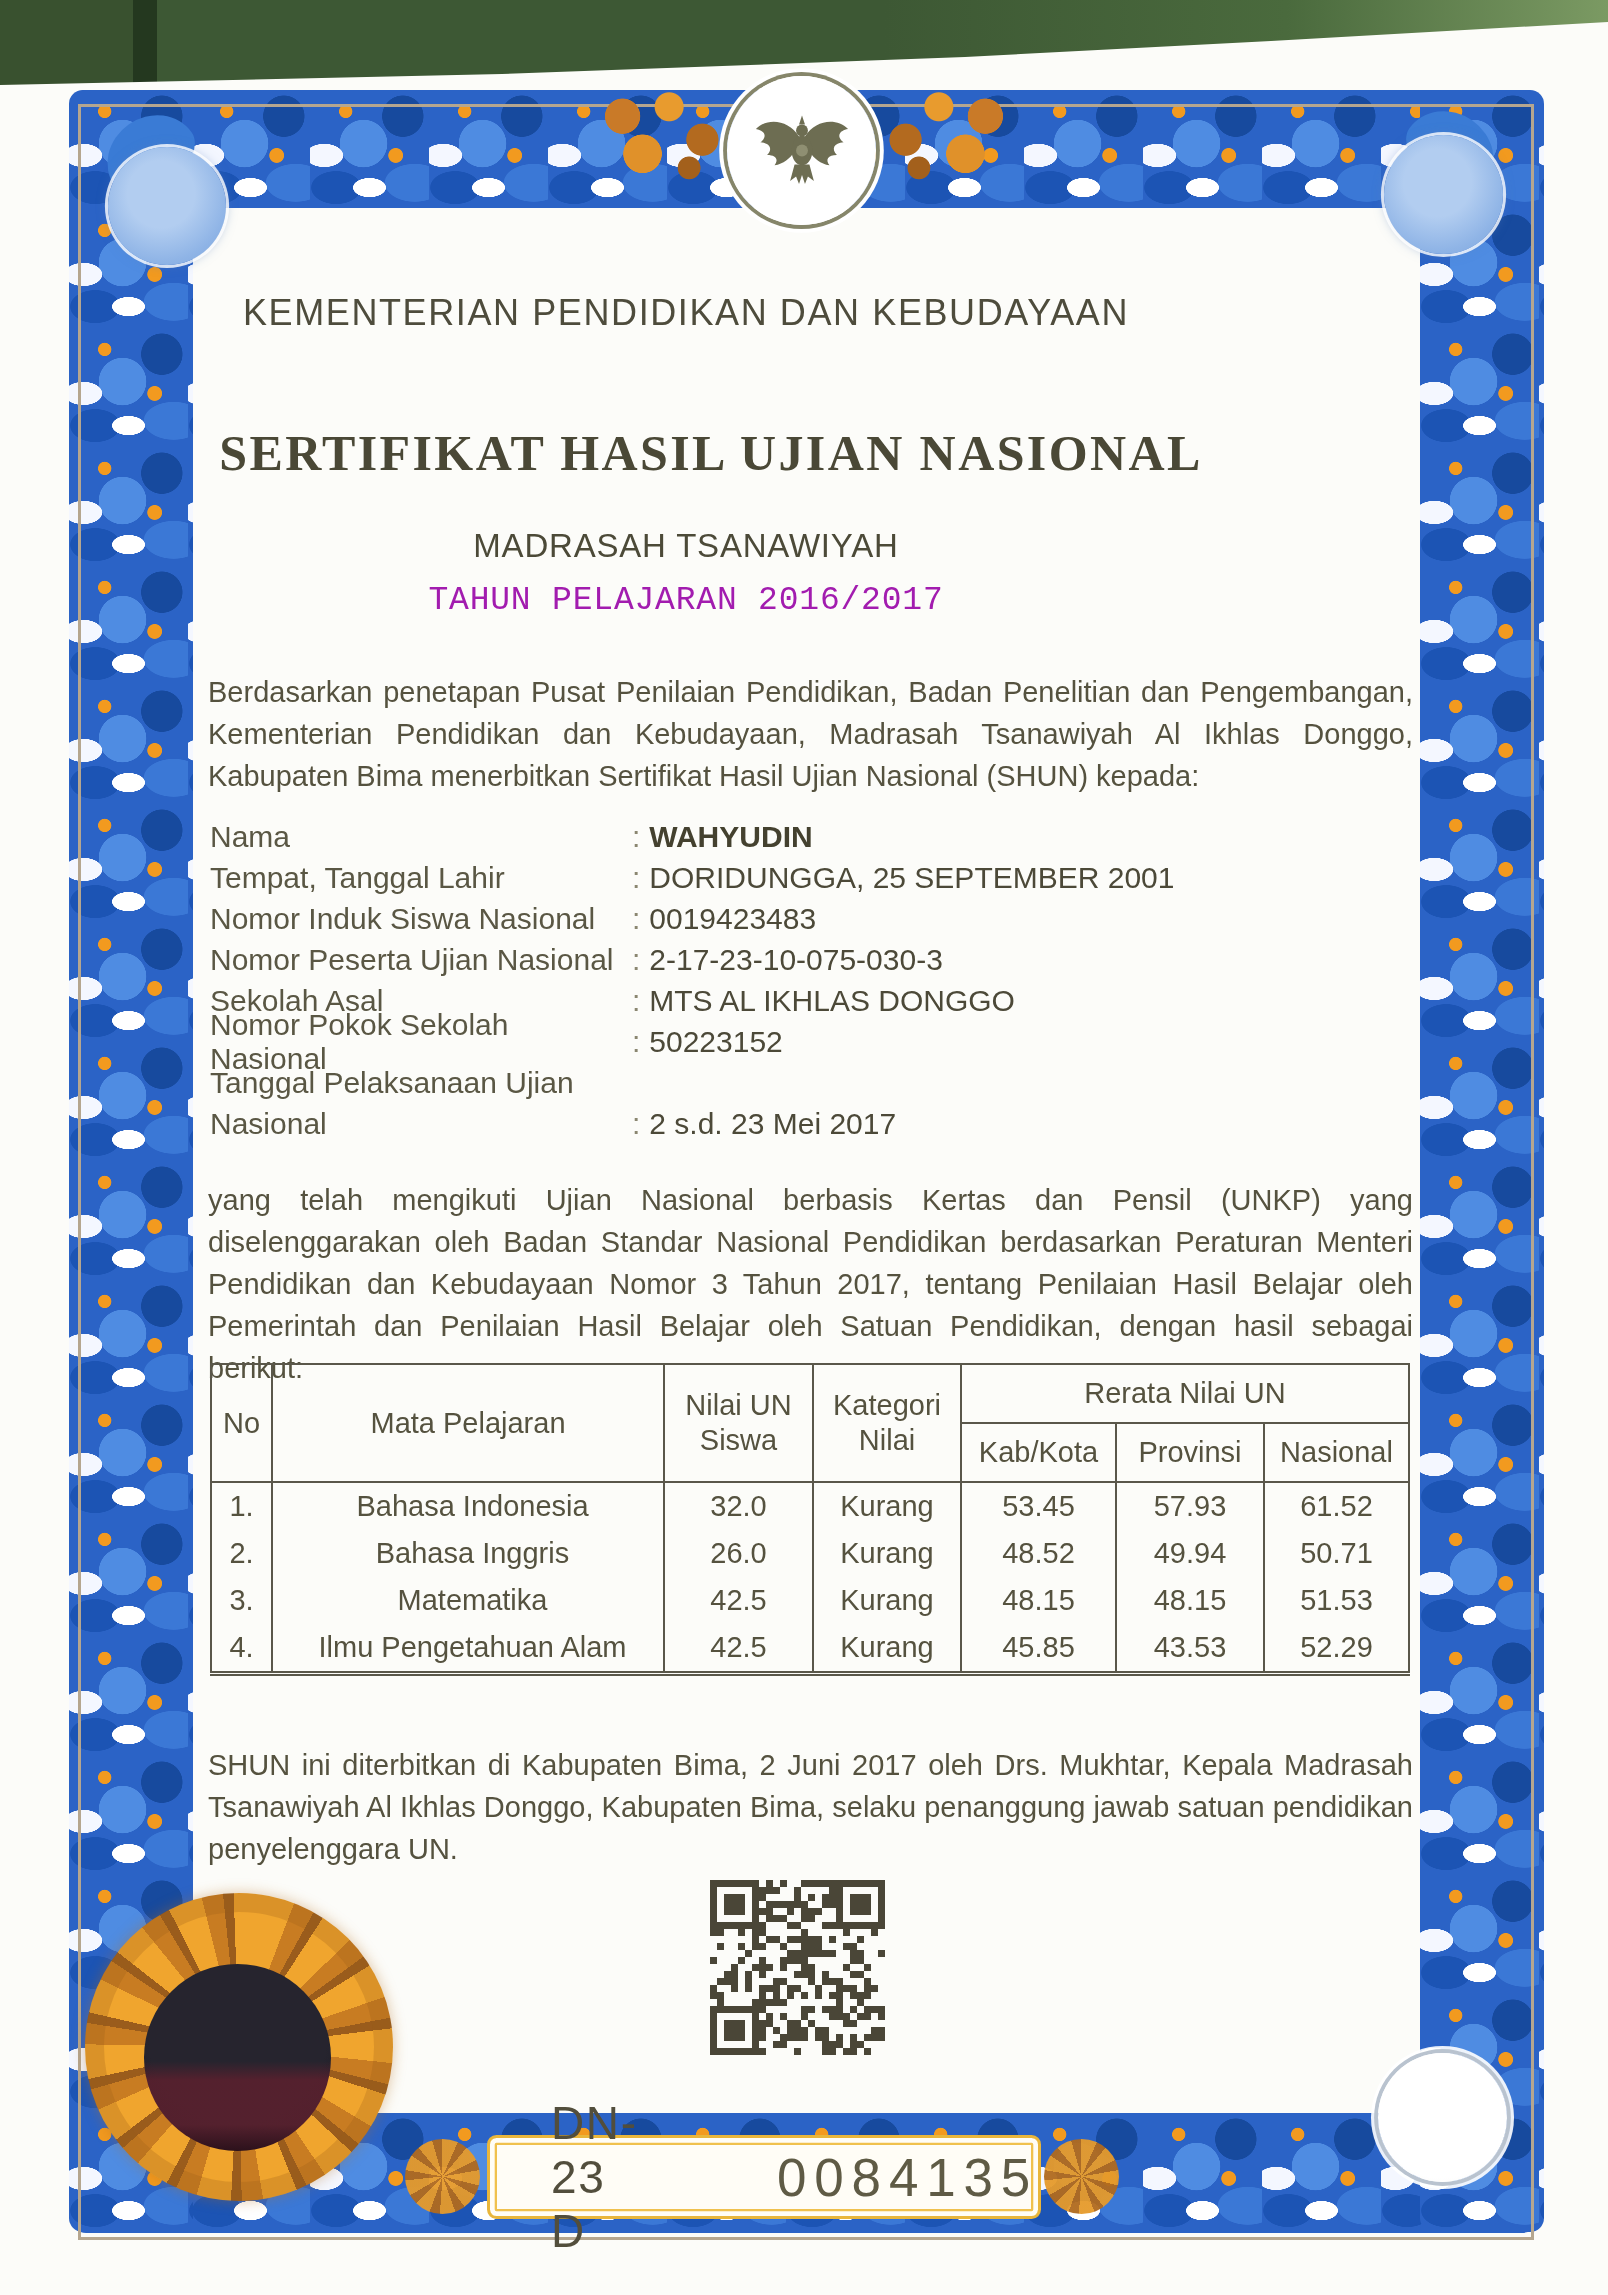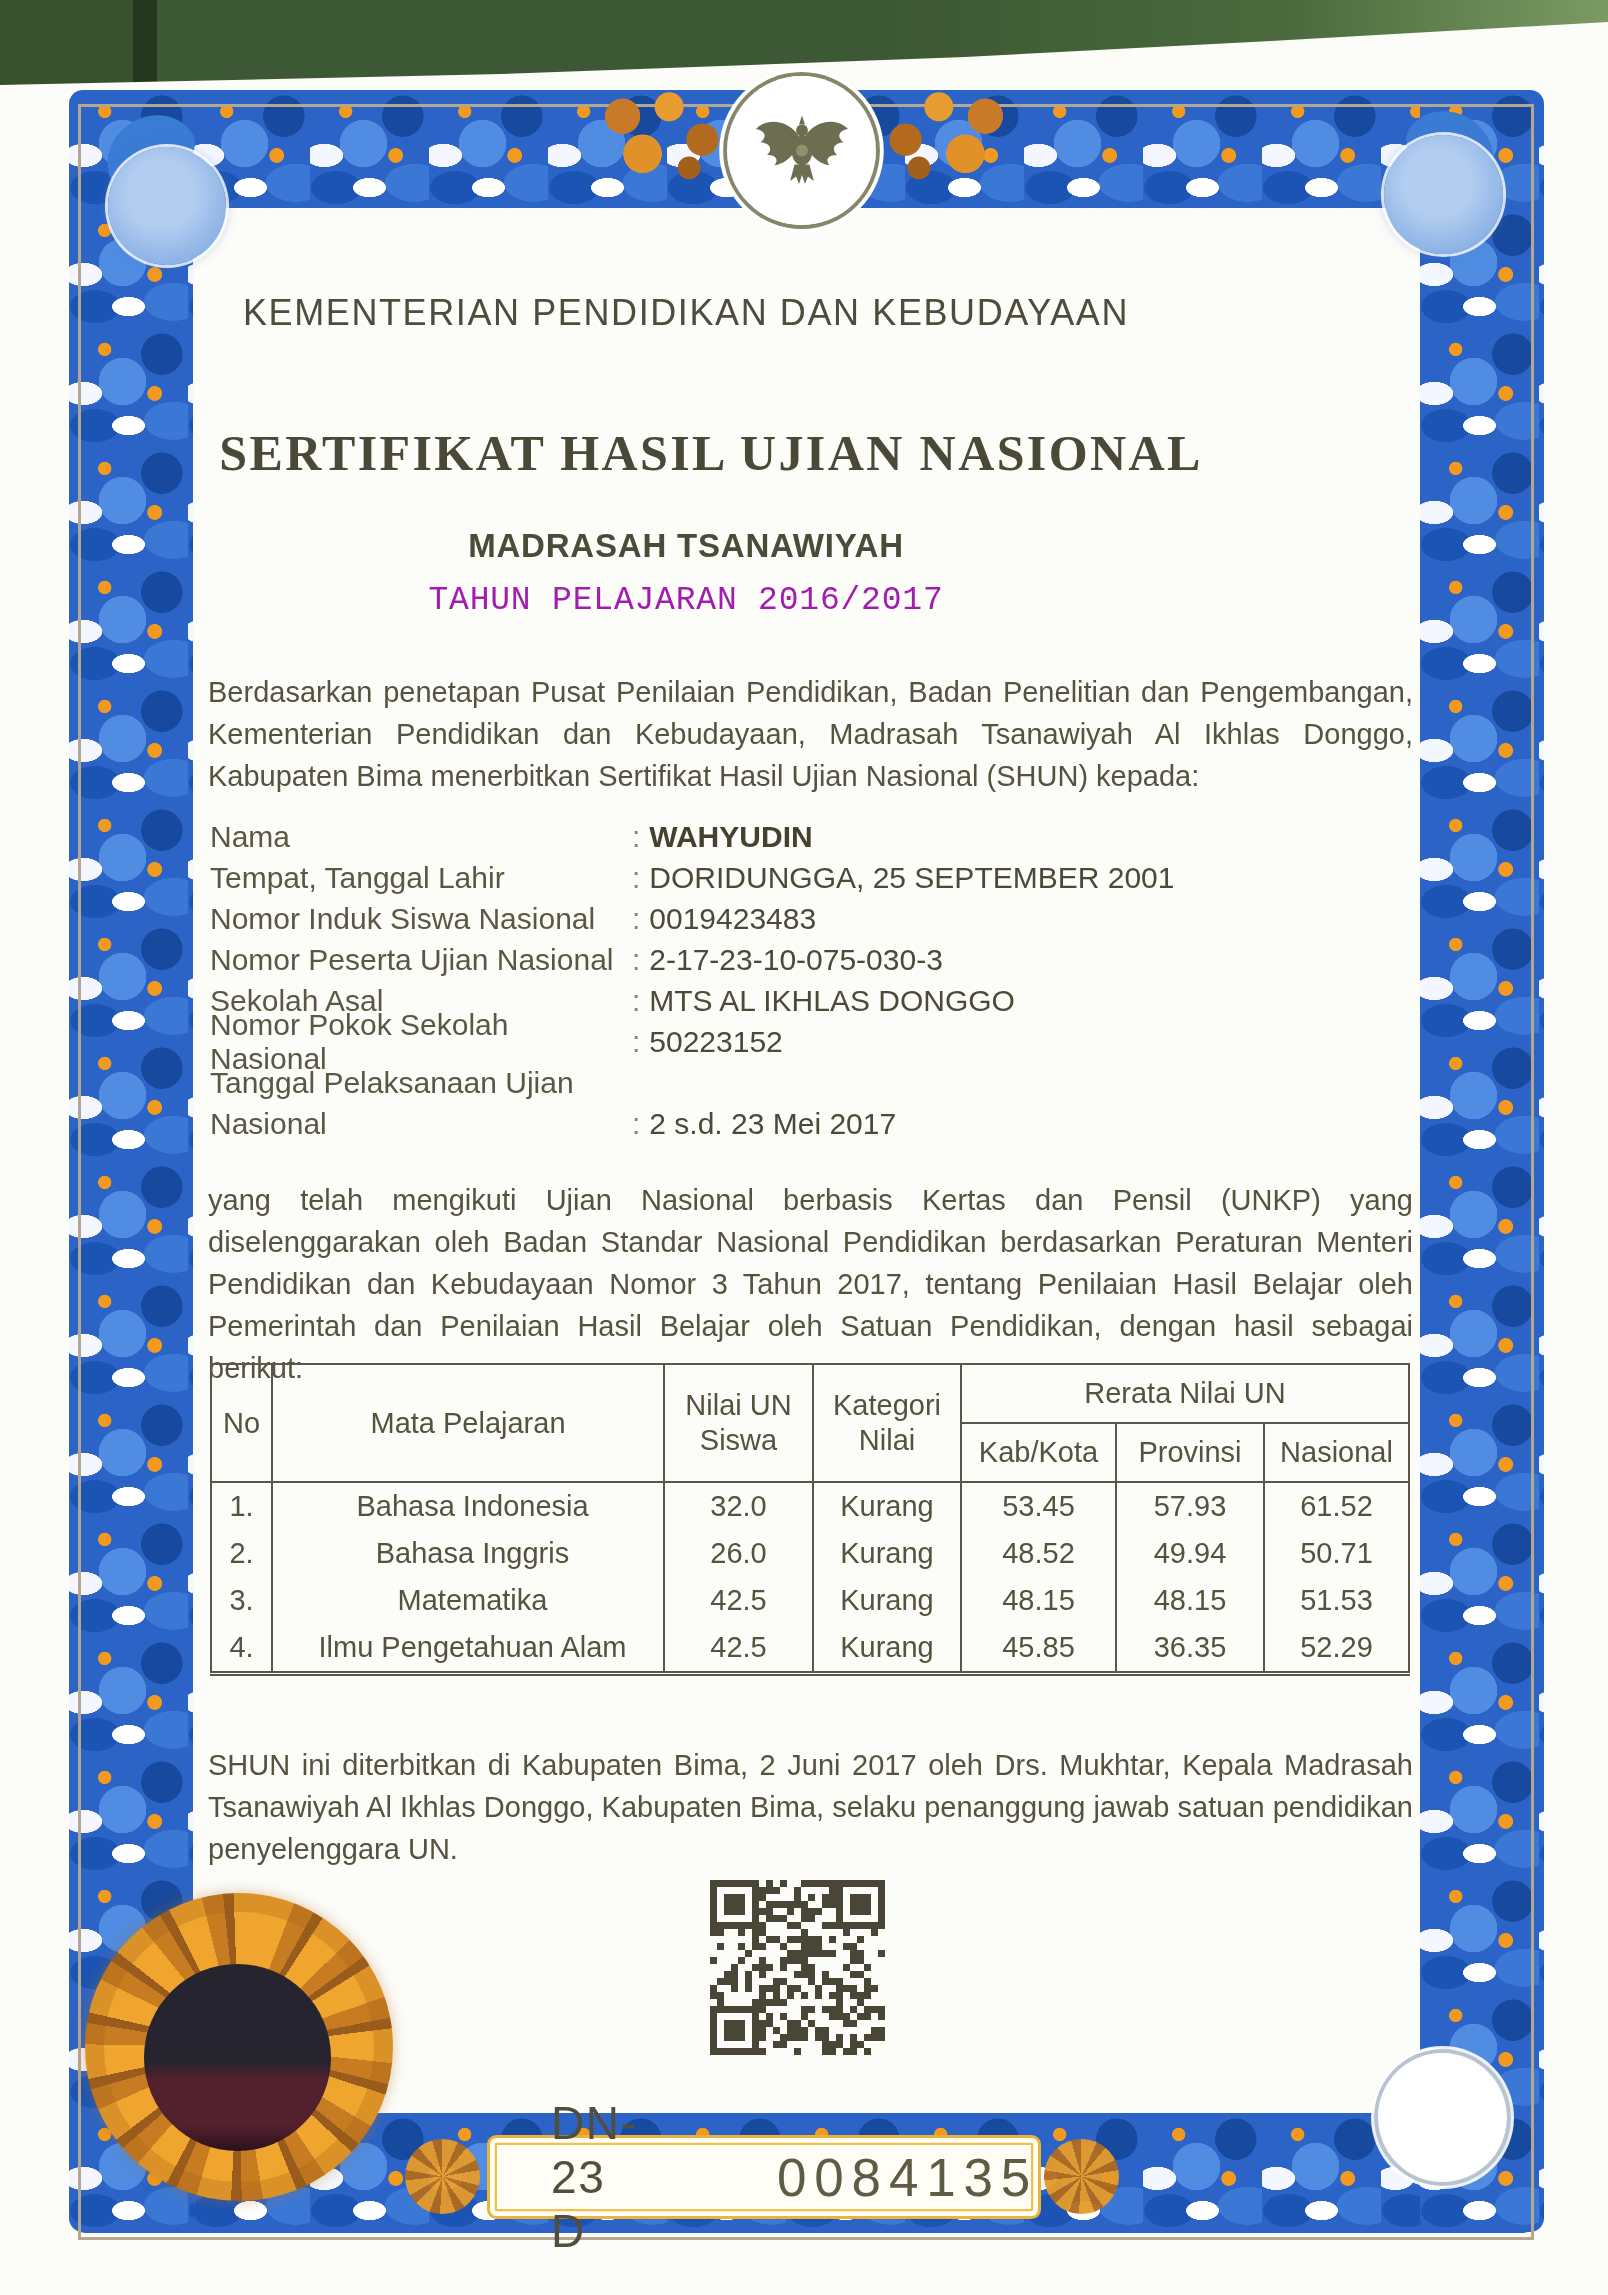--- a/index.html
+++ b/index.html
@@ -43,21 +43,21 @@
       radial-gradient(circle at 20% 30%, #c97a28 0 17.3px, transparent 18px),
       radial-gradient(circle at 55% 20%, #e89b2e 0 14px, transparent 15px),
       radial-gradient(circle at 80% 55%, #b36a1f 0 15.7px, transparent 16.5px),
       radial-gradient(circle at 35% 70%, #e0912a 0 19px, transparent 19.6px),
       radial-gradient(circle at 70% 85%, #a3601c 0 11px, transparent 11.8px);
     border-radius:40%;}
   
   .center{position:absolute;left:0;width:1372px;text-align:center;}
   .ministry{font-size:36px;letter-spacing:1.6px;color:#4e4c3c;}
   .title{font-family:"Liberation Serif",serif;font-weight:bold;font-size:50px;letter-spacing:2.4px;color:#4a4836;padding-left:25px;}
-  .subhead{font-size:33px;font-weight:bold;color:#4c4a38;letter-spacing:0.8px;}
+  .subhead{font-size:33px;font-weight:normal;color:#4c4a38;letter-spacing:0.8px;}
   .subhead2{font-size:33px;color:#a21caf;letter-spacing:0.8px;font-family:Liberation Mono, monospace;}
   .para{position:absolute;left:208px;width:1205px;font-size:29px;line-height:42px;
         text-align:justify;color:#55523f;z-index:3;}
   
   .fields{position:absolute;left:210px;top:816px;width:1209px;z-index:3;}
   .field-row{display:flex;height:41px;align-items:center;font-size:30px;color:#5a5744;}
   .f-label{width:422px;flex:none;}
   .f-colon{width:17.3px;flex:none;color:#8a8670;}
   .f-value{color:#4c4938;}
   .f-value.bold{font-weight:bold;color:#44412f;}
@@ -244,21 +244,21 @@
           <td class="c-prov">48.15</td>
           <td class="c-nas">51.53</td>
         </tr>
 
         <tr>
           <td class="c-no">4.</td>
           <td class="cell-left c-subject">Ilmu Pengetahuan Alam</td>
           <td class="c-score">42.5</td>
           <td class="c-category">Kurang</td>
           <td class="c-kab">45.85</td>
-          <td class="c-prov">36.35</td>
+          <td class="c-prov">43.53</td>
           <td class="c-nas">52.29</td>
         </tr>
       </tbody>
   </table>
 
   <div class="para" style="top:1744px;">SHUN ini diterbitkan di Kabupaten Bima, 2 Juni 2017 oleh Drs. Mukhtar, Kepala Madrasah Tsanawiyah Al Ikhlas Donggo, Kabupaten Bima, selaku penanggung jawab satuan pendidikan penyelenggara UN.</div>
 
   <div class="qr" id="qr">
       <div class="d"></div>
       <div class="d"></div>

